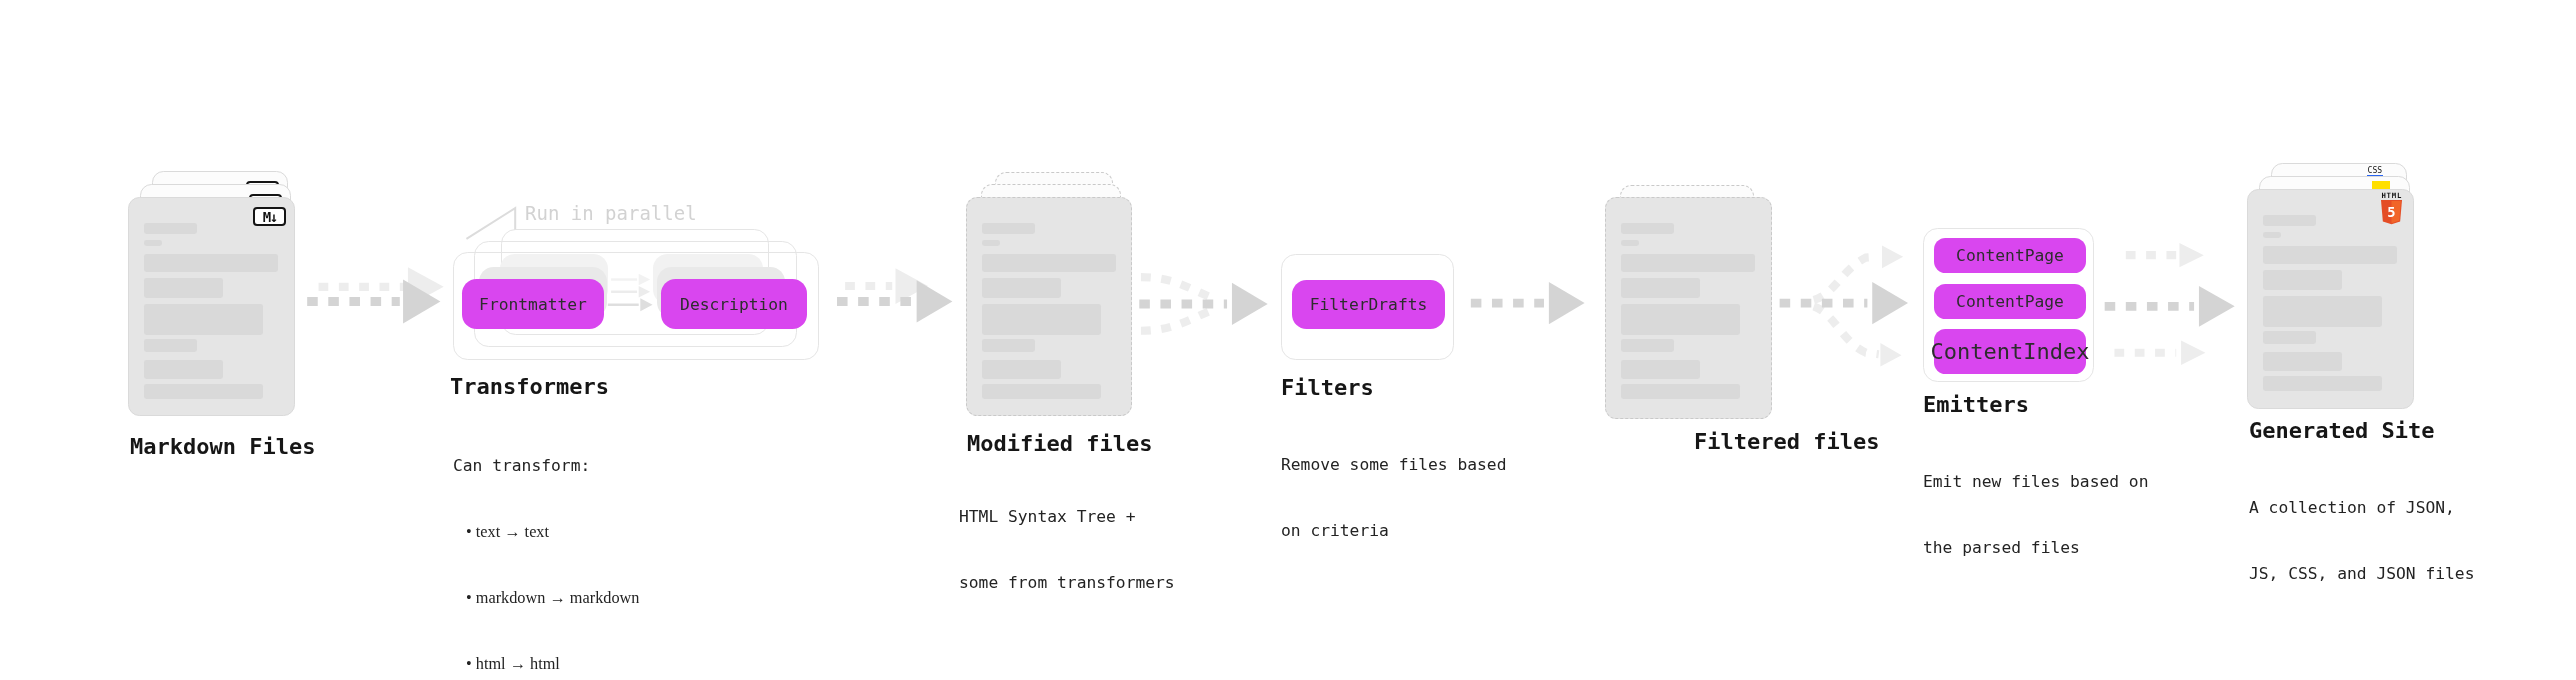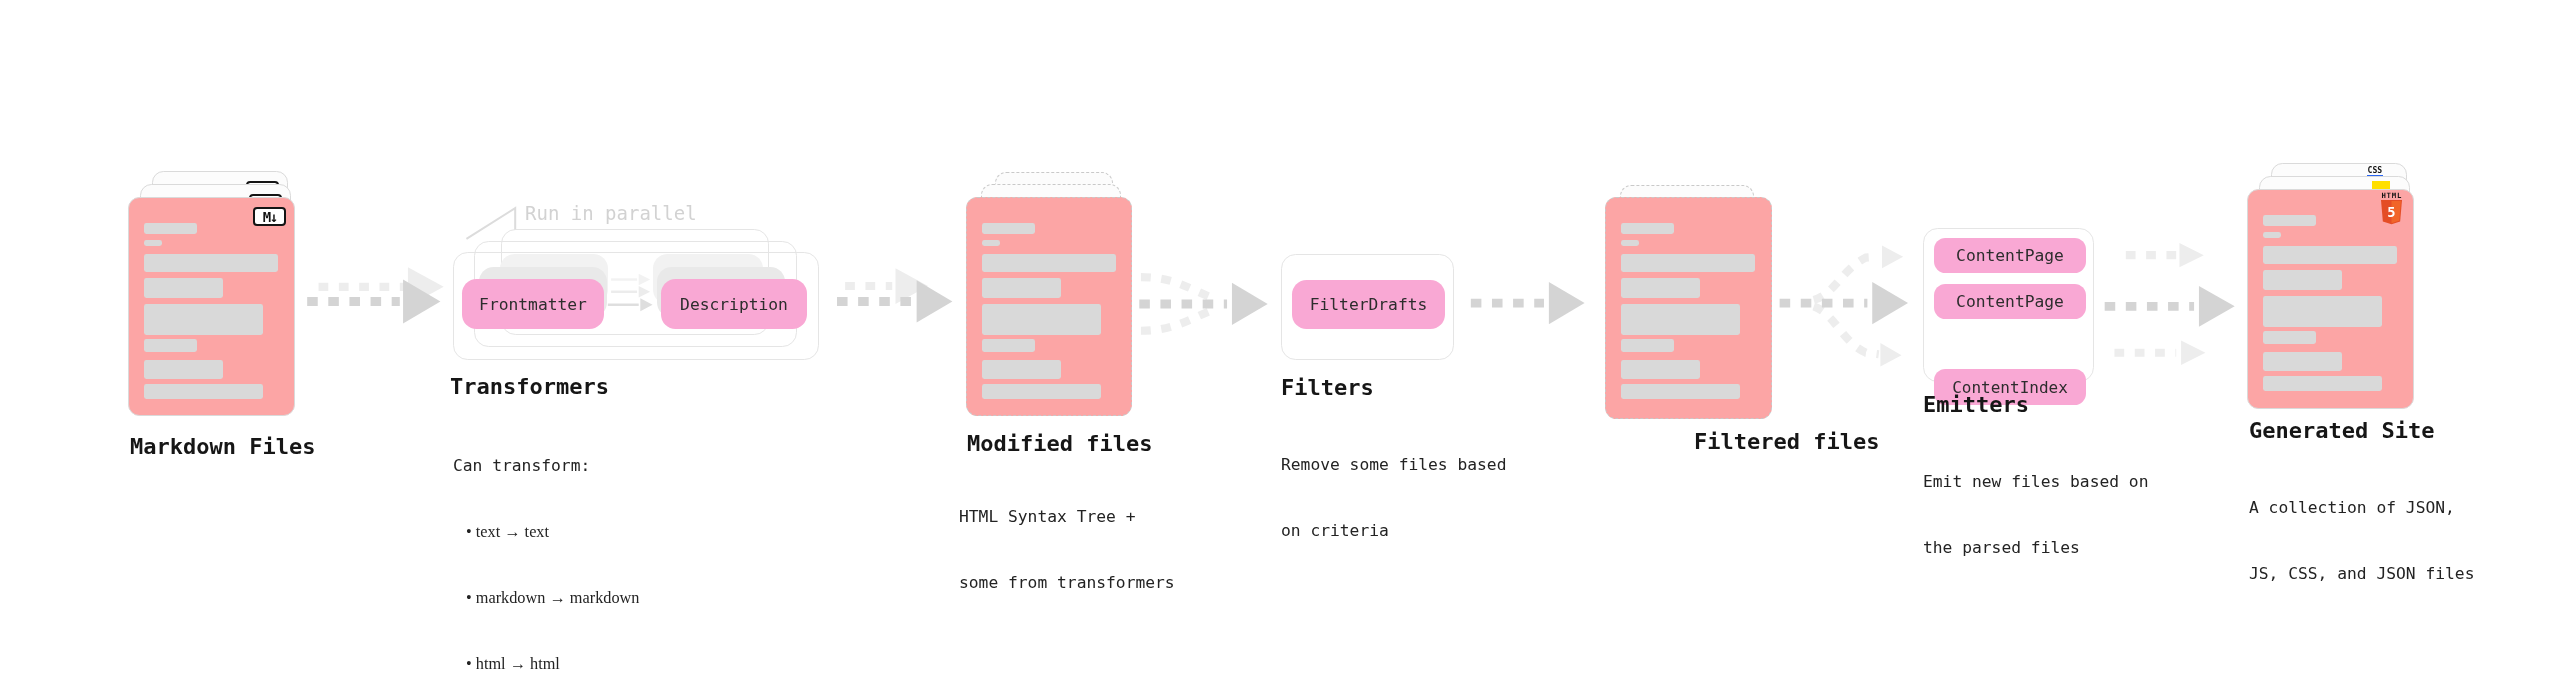--- a/index.html
+++ b/index.html
@@ -2,43 +2,43 @@
 <html style="font-size:13px"><head>
 <meta charset="utf-8">
 <style>
   html,body{margin:0;padding:0;background:#fff;}
   .canvas{
     position:relative;width:2576px;height:681px;background:#ffffff;overflow:hidden;
     font-family:"DejaVu Sans Mono","Liberation Mono",monospace;color:#1b1b1b;
   }
   .arrows{position:absolute;left:0;top:0;}
   
-  .file-card{position:absolute;box-sizing:border-box;background:#fca5a5;border:1.6px solid #dadada;border-radius:11.4px;}
+  .file-card{position:absolute;box-sizing:border-box;background:#e5e5e5;border:1.6px solid #dadada;border-radius:11.4px;}
   .file-card.ghost{background:#fcfcfc;}
   .file-card.dashed{border:1.6px dashed #c9c9c9;}
   .bar{position:absolute;background:#d9d9d9;border-radius:2.4px;}
   
   .md-badge{position:absolute;top:9px;right:8.1px;width:32.5px;height:18.7px;background:#fff;
     border:2.4px solid #141414;border-radius:4.1px;color:#141414;font-weight:bold;font-size:14px;
     line-height:17px;text-align:center;letter-spacing:-1.6px;box-sizing:border-box;}
   
   .container-box{position:absolute;box-sizing:border-box;border:1.6px solid #e5e5e5;border-radius:14.6px;background:transparent;}
-  .pill{position:absolute;box-sizing:border-box;background:#f9a8d4;border-radius:14.6px;color:#2d2d2d;
+  .pill{position:absolute;box-sizing:border-box;background:#d946ef;border-radius:14.6px;color:#2d2d2d;
     font-size:16.3px;font-weight:500;display:flex;align-items:center;justify-content:center;white-space:pre;}
   .pill.l2{background:#e9e9e9;}
   .pill.l3{background:#f2f2f2;}
   .pill.small{border-radius:11.4px;}
   
   .stage-label{position:absolute;font-size:22px;font-weight:700;color:#161616;white-space:pre;}
   .stage-note{position:absolute;font-size:16.3px;color:#232323;line-height:22px;white-space:pre;}
   .stage-note .indent{padding-left:13px;font-family:Liberation Serif, serif;}
   .annotation{position:absolute;font-size:19px;color:#d2d2d2;white-space:pre;}
   
   .css-badge{position:absolute;top:2.4px;right:23px;text-align:center;}
-  .css-badge .css-txt{font-size:8.1px;font-weight:bold;color:#141414;line-height:8.1px;letter-spacing:0;}
+  .css-badge .css-txt{font-size:8.1px;font-weight:normal;color:#141414;line-height:8.1px;letter-spacing:0;}
   .css-badge .css-bar{width:16.3px;height:3.3px;background:#2965f1;margin-top:0.8px;}
   .js-badge{position:absolute;top:4.1px;right:19.5px;width:18px;height:9.8px;background:#ffdf00;}
   .html5-badge{position:absolute;top:2.4px;right:9px;width:24.4px;text-align:center;}
   .html5-badge .html-txt{font-size:7.3px;font-weight:bold;color:#141414;line-height:8.1px;letter-spacing:0.8px;}
   
   .ad line,.ad path{stroke:#d4d4d4;stroke-width:11;stroke-dasharray:13 13;fill:none;}
   .ad polygon{fill:#d4d4d4;}
   .al line,.al path{stroke:#ededed;stroke-width:10;stroke-dasharray:12 13;fill:none;}
   .al polygon{fill:#ededed;}
   .leader{stroke:#dcdcdc;stroke-width:2.5;fill:none;}
@@ -226,21 +226,21 @@
         <div class="bar" style="left: 14.6px; top: 162px; width: 79px; height: 18.7px;"></div>
         <div class="bar" style="left: 14.6px; top: 186px; width: 119px; height: 14.6px;"></div>
       </div>
     <div class="stage-label" style="left:1694px;top:429px;">Filtered files</div>
   </div>
 
   <div>
     <div class="container-box" style="left:1923px;top:228px;width:171px;height:154px;"></div>
     <div class="pill small" style="left:1934px;top:238px;width:152px;height:35px;font-size:16.3px;">ContentPage</div>
     <div class="pill small" style="left:1934px;top:284px;width:152px;height:35px;font-size:16.3px;">ContentPage</div>
-    <div class="pill small" style="left:1934px;top:329px;width:152px;height:36px;font-size:16px;margin-top:40px;">ContentIndex</div>
+    <div class="pill small" style="left:1934px;top:329px;width:152px;height:45px;font-size:22px;">ContentIndex</div>
     <div class="stage-label" style="left:1923px;top:392px;">Emitters</div>
     <div class="stage-note" style="left:1923px;top:427px;">
       <div>Emit new files based on</div>
       <div>the parsed files</div>
     </div>
   </div>
 
   <div>
     <div class="file-card ghost" style="left:2271px;top:163px;width:136px;height:220px;">
       <div class="css-badge">

